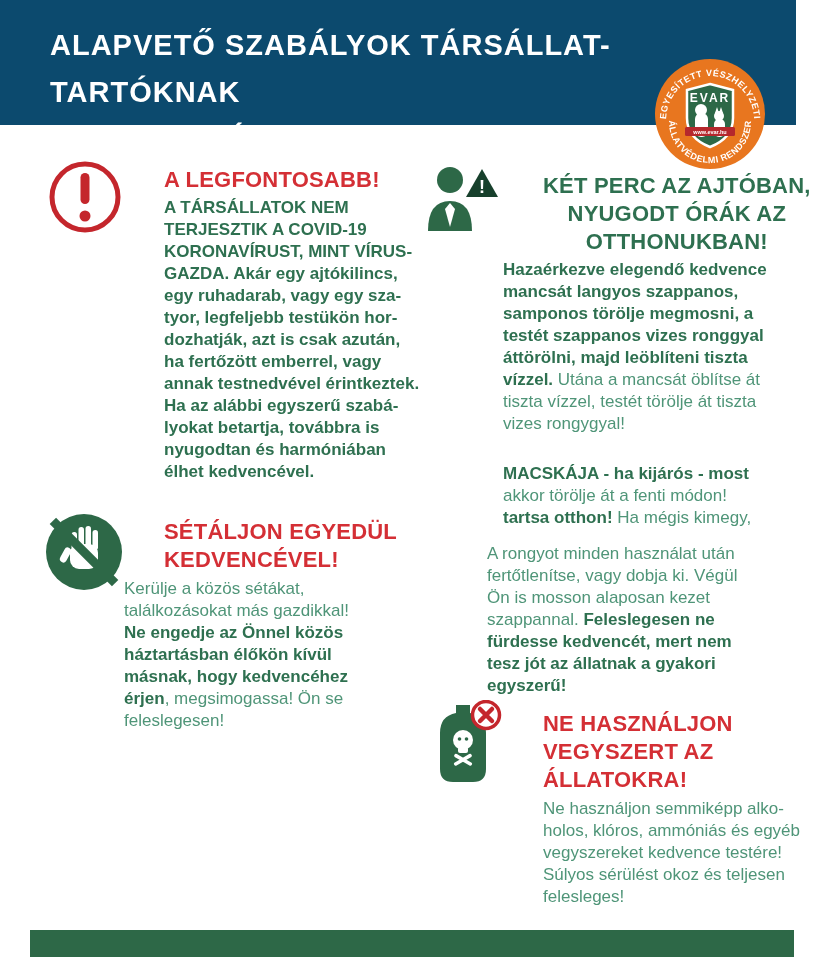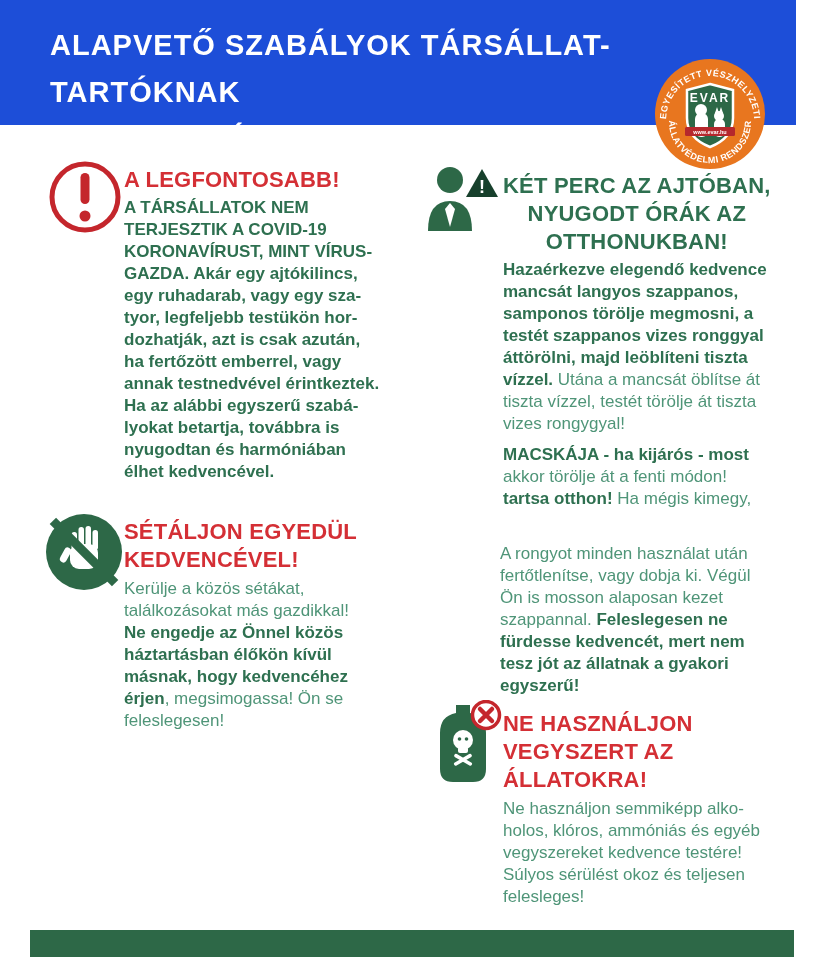--- a/index.html
+++ b/index.html
@@ -1,26 +1,26 @@
 <!DOCTYPE html>
 <html><head>
 <meta charset="utf-8">
 <style>
   html,body{margin:0;padding:0;}
   body{font-family:"Liberation Sans","DejaVu Sans",sans-serif;background:#ffffff;}
   .page{position:relative;width:824px;height:960px;background:#ffffff;overflow:hidden;}
 
-  .header{position:absolute;left:0;top:0;width:796px;height:125px;background:#1d4ed8;}
+  .header{position:absolute;left:0;top:0;width:796px;height:125px;background:#0c4a6e;}
   .header-title{position:absolute;left:50px;top:22px;color:#ffffff;font-weight:bold;
     font-size:29px;line-height:47px;letter-spacing:1px;white-space:pre-line;}
 
   .badge{position:absolute;left:654px;top:58px;width:112px;height:112px;}
 
   .abs{position:absolute;}
-  .pre{white-space:pre-line;}
+  .pre{white-space:pre-line;margin-left:40px;}
 
   .heading{font-size:22px;line-height:28px;font-weight:bold;letter-spacing:0.2px;}
   .red{color:#d42f35;}
   .green-h{color:#2e7050;}
 
   .body{font-size:17px;line-height:22px;}
   .bold-body{font-weight:bold;color:#2e7050;}
   .reg-body{font-weight:normal;color:#4f9578;}
   .lines div{height:22px;white-space:nowrap;}
   .sb{font-weight:bold;color:#2e7050;}
@@ -121,26 +121,26 @@
   <div class="abs body lines" style="left:503px;top:259px;width:320px;">
       <div><span class="sb">Hazaérkezve elegendő kedvence</span></div>
       <div><span class="sb">mancsát langyos szappanos,</span></div>
       <div><span class="sb">samponos törölje megmosni, a</span></div>
       <div><span class="sb">testét szappanos vizes ronggyal</span></div>
       <div><span class="sb">áttörölni, majd leöblíteni tiszta</span></div>
       <div><span class="sb">vízzel.</span><span class="sr"> Utána a mancsát öblítse át</span></div>
       <div><span class="sr">tiszta vízzel, testét törölje át tiszta</span></div>
       <div><span class="sr">vizes rongygyal!</span></div>
     </div>
-  <div class="abs body lines" style="left:503px;top:444px;width:320px;">
+  <div class="abs body lines" style="left:503px;top:463px;width:320px;">
       <div><span class="sb">MACSKÁJA - ha kijárós - most</span></div>
       <div><span class="sr">akkor törölje át a fenti módon!</span></div>
       <div><span class="sb">tartsa otthon!</span><span class="sr"> Ha mégis kimegy,</span></div>
     </div>
-  <div class="abs body lines" style="left:500px;top:543px;width:320px;">
+  <div class="abs body lines" style="left:487px;top:543px;width:320px;">
       <div><span class="sr">A rongyot minden használat után</span></div>
       <div><span class="sr">fertőtlenítse, vagy dobja ki. Végül</span></div>
       <div><span class="sr">Ön is mosson alaposan kezet</span></div>
       <div><span class="sr">szappannal. </span><span class="sb">Feleslegesen ne</span></div>
       <div><span class="sb">fürdesse kedvencét, mert nem</span></div>
       <div><span class="sb">tesz jót az állatnak a gyakori</span></div>
       <div><span class="sb">egyszerű!</span></div>
     </div>
 
   <svg class="abs" style="left:428px;top:700px;" width="74" height="94" viewBox="0 0 74 94">

